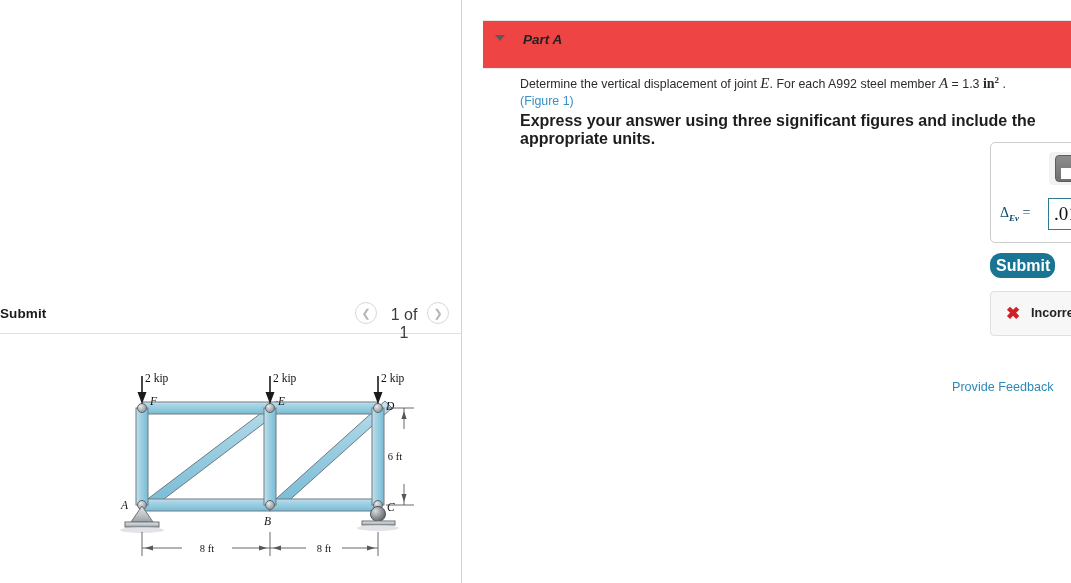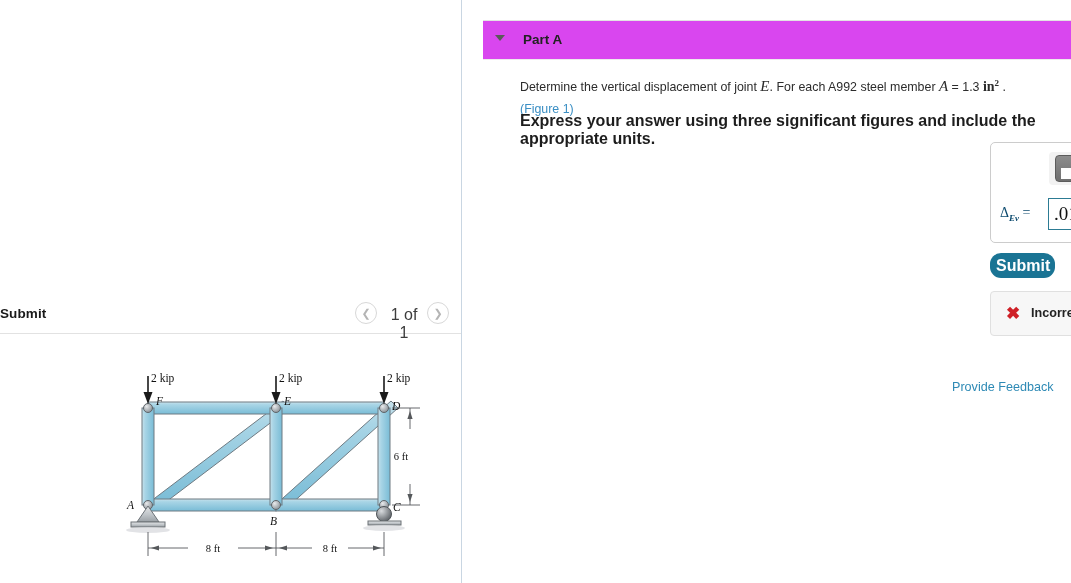--- a/index.html
+++ b/index.html
@@ -61,41 +61,42 @@
     position: absolute;
     left: 384px; top: 306px;
     font-size: 16px;
     color: #3d3d3d;
     width: 40px;
     text-align: center;
   }
 
   #figure-body {
     position: absolute;
-    left: 8px; top: 334px;
+    left: 2px; top: 334px;
     width: 461px; height: 249px; padding-left: 40px;
   }
 
   
   #right-panel {
     position: absolute;
     left: 463px; top: 0;
     width: 608px;
     height: 583px;
     background: #ffffff;
   }
   #part-header {
     position: absolute;
     left: 20px; top: 20px;
     width: 588px;
-    height: 40px;
-    background: #d946ef;
+    height: 49px;
+    background: #ef4444;
     border-top: 1px solid #e3e3e3;
     border-bottom: 1px solid #ececec;
     box-sizing: border-box;
+    font-style: italic;
   }
   #part-caret {
     position: absolute;
     left: 12px; top: 14px;
     width: 0; height: 0;
     border-left: 5px solid transparent;
     border-right: 5px solid transparent;
     border-top: 6px solid #5a5a5a;
     cursor: pointer;
   }
@@ -106,21 +107,21 @@
     font-weight: bold;
     color: #222;
   }
 
   #problem-text {
     position: absolute;
     left: 57px; top: 72px;
     width: 528px;
     font-size: 12.4px;
     color: #2c2c2c;
-    line-height: 22px;
+    line-height: 17px;
   }
   .mathvar {
     font-family: "Liberation Serif", serif;
     font-style: italic;
     font-size: 15px;
   }
   .mathunit {
     font-family: "Liberation Serif", serif;
     font-weight: bold;
     font-size: 14px;

